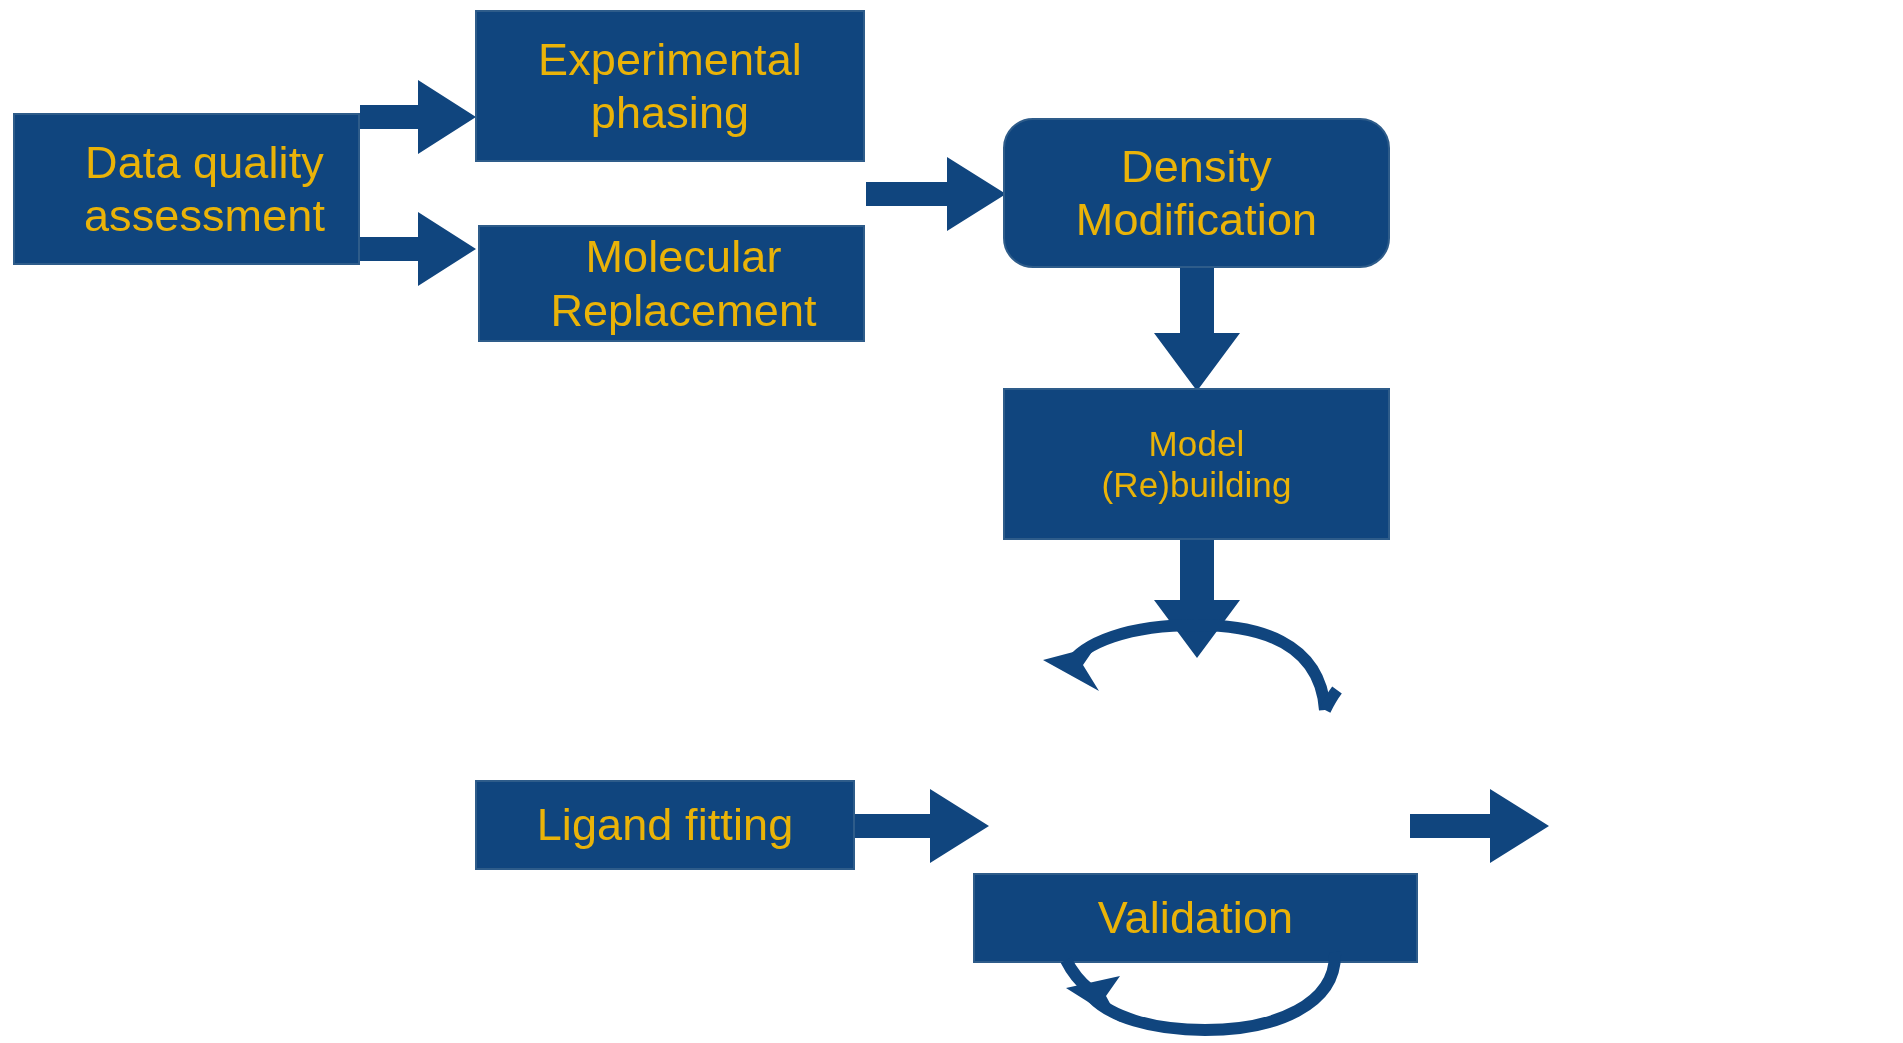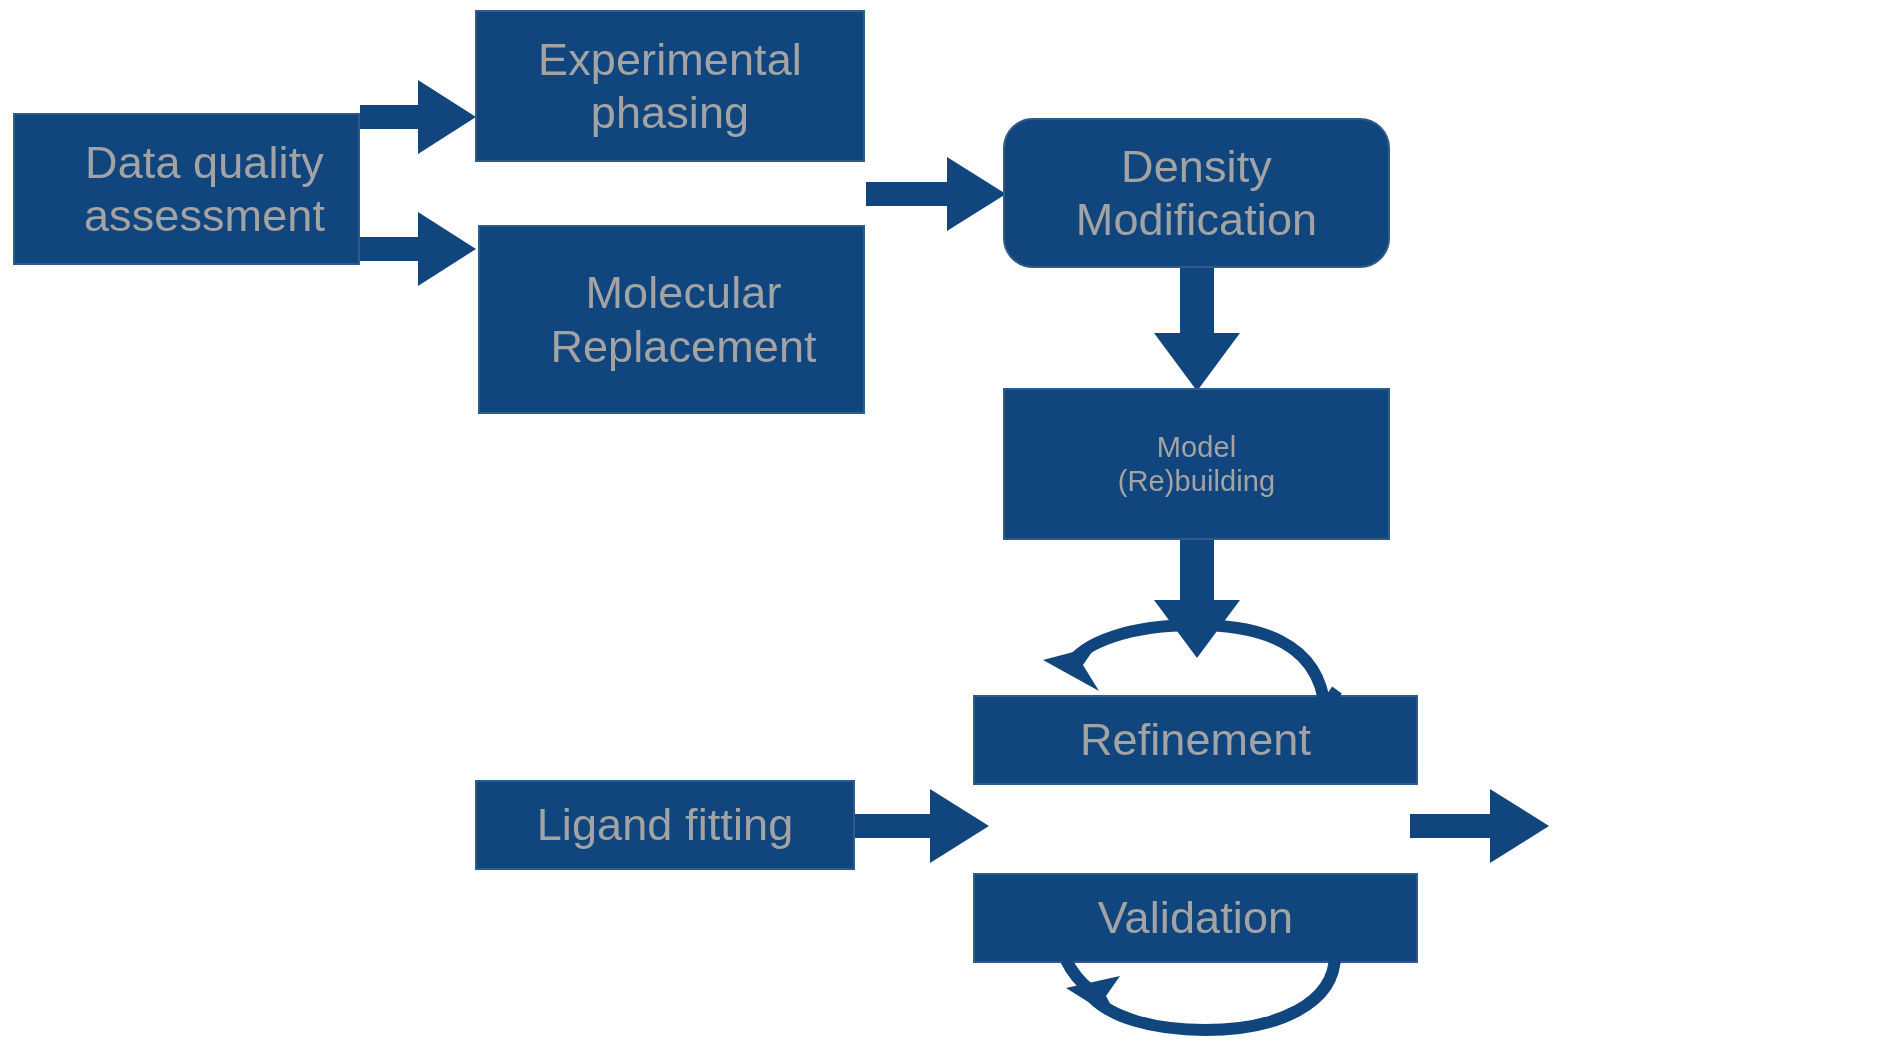--- a/index.html
+++ b/index.html
@@ -13,37 +13,37 @@
     width:1903px;
     height:1043px;
     background:#ffffff;
     overflow:hidden;
   }
   .node{
     position:absolute;
     box-sizing:border-box;
     background:#10457E;
     border:2px solid #2E5C8A;
-    color:#a3a3a3;
+    color:#eab308;
     display:flex;
     align-items:center;
     justify-content:center;
     text-align:center;
     line-height:1.18;
     font-weight:400;
     white-space:pre-line;
     z-index:4;
     letter-spacing:0.1px;
   }
   
   #n-data-quality      { left:13px;   top:113px; width:347px; height:152px; font-size:45px;padding-left:36px; }
   #n-exp-phasing       { left:475px;  top:10px;  width:390px; height:152px; font-size:45px; }
-  #n-mol-replacement   { left:478px;  top:225px; width:387px; height:189px; font-size:45px;padding-left:24px; }
+  #n-mol-replacement   { left:478px;  top:225px; width:387px; height:117px; font-size:45px;padding-left:24px; }
   #n-density-mod       { left:1003px; top:118px; width:387px; height:150px; font-size:45px;border-radius:30px; }
-  #n-model-rebuilding  { left:1003px; top:388px; width:387px; height:152px; font-size:29px; }
+  #n-model-rebuilding  { left:1003px; top:388px; width:387px; height:152px; font-size:35px; }
   #n-refinement        { left:973px;  top:695px; width:445px; height:90px;  font-size:45px; }
   #n-validation        { left:973px;  top:873px; width:445px; height:90px;  font-size:45px;text-align:right; }
   #n-ligand-fitting    { left:475px;  top:780px; width:380px; height:90px;  font-size:45px; }
   #n-deposition        { left:1557px; top:790px; width:333px; height:72px;  font-size:45px; }
 
   
   #arrows{
     position:absolute; left:0; top:0;
     width:1903px; height:1043px;
     z-index:2;
@@ -103,21 +103,20 @@
 
   <div class="node" id="n-mol-replacement">Molecular
 Replacement</div>
 
   <div class="node" id="n-density-mod">Density
 Modification</div>
 
   <div class="node" id="n-model-rebuilding">Model
 (Re)building</div>
 
-  <div class="node" id="n-refinement">Refinement</div>
 
   <div class="node" id="n-validation">Validation</div>
 
   <div class="node" id="n-ligand-fitting">Ligand fitting</div>
 
 
   <svg id="arrows-top" viewBox="0 0 1903 1043">
 
     <g>
       <path class="arrow-stroke" stroke-width="12" stroke-linecap="butt" d="M1325,710 C1320,640 1255,625 1196,625 C1130,625 1083,642 1068,667"></path>

